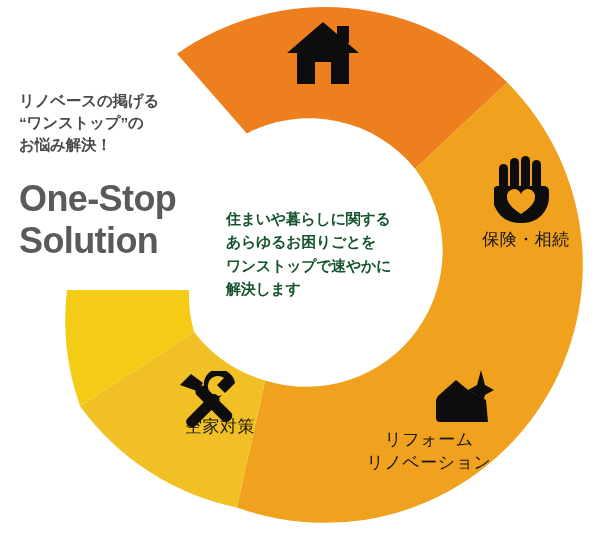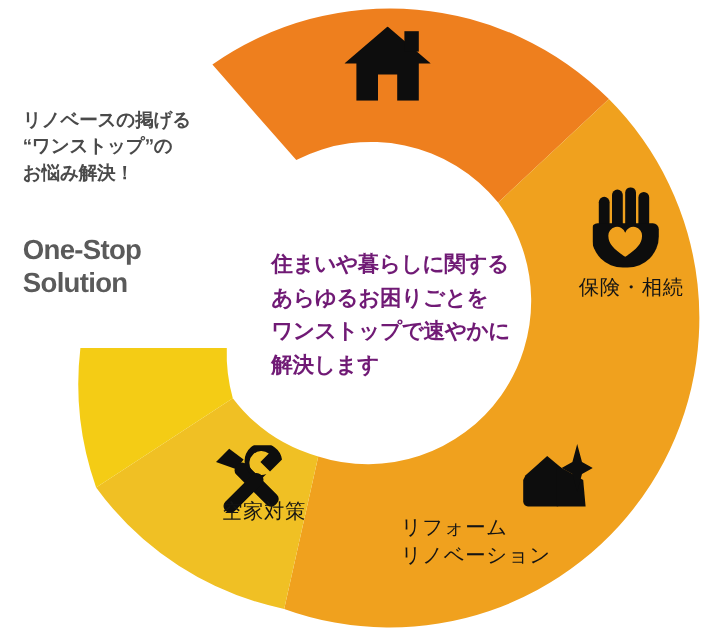--- a/index.html
+++ b/index.html
@@ -42,61 +42,61 @@
   }
   .lead-text {
     font-size: 15.5px;
     font-weight: bold;
     line-height: 1.42;
     color: #4a4a4a;
     letter-spacing: -0.2px;
     white-space: pre-line;
   }
   .big-title {
-    margin-top: 39px;
-    font-size: 23px;
+    margin-top: 22px;
+    font-size: 36px;
     font-weight: bold;
     line-height: 1.16;
     color: #5a5a5a;
     letter-spacing: -0.6px;
     white-space: pre-line;
   }
 
   
   .center-block {
     position: absolute;
     left: 226px;
     top: 207px;
     width: 230px;
   }
   .center-para {
-    font-size: 18px;
+    font-size: 15px;
     font-weight: bold;
     line-height: 1.55;
-    color: #701a75;
+    color: #14532d;
     letter-spacing: -0.3px;
     white-space: pre-line;
   }
   .center-para.second {
   }
 
   
   .seg-label {
     position: absolute;
     font-size: 17px;
     font-weight: 500;
     line-height: 1.35;
     color: #141414;
     letter-spacing: 0.5px;
     white-space: pre-line;
     text-align: center;
   }
   .seg-label.top      { left: 243px; top: 86px;  width: 170px; }
   .seg-label.right    { left: 466px; top: 229px; width: 120px; text-align: center; }
-  .seg-label.bottomr  { left: 334px; top: 429px; width: 160px; text-align: left; font-family: Liberation Serif, serif; }
+  .seg-label.bottomr  { left: 349px; top: 429px; width: 160px; text-align: center; font-family: Liberation Serif, serif; }
   .seg-label.bottoml  { left: 160px; top: 416px; width: 120px; text-align: center; }
 
   
   .seg-icon {
     position: absolute;
     color: #0d0d0d;
   }
   .seg-icon.house    { left: 287px; top: 22px; }
   .seg-icon.hand     { left: 494px; top: 156px; }
   .seg-icon.sparkle  { left: 434px; top: 370px; }

